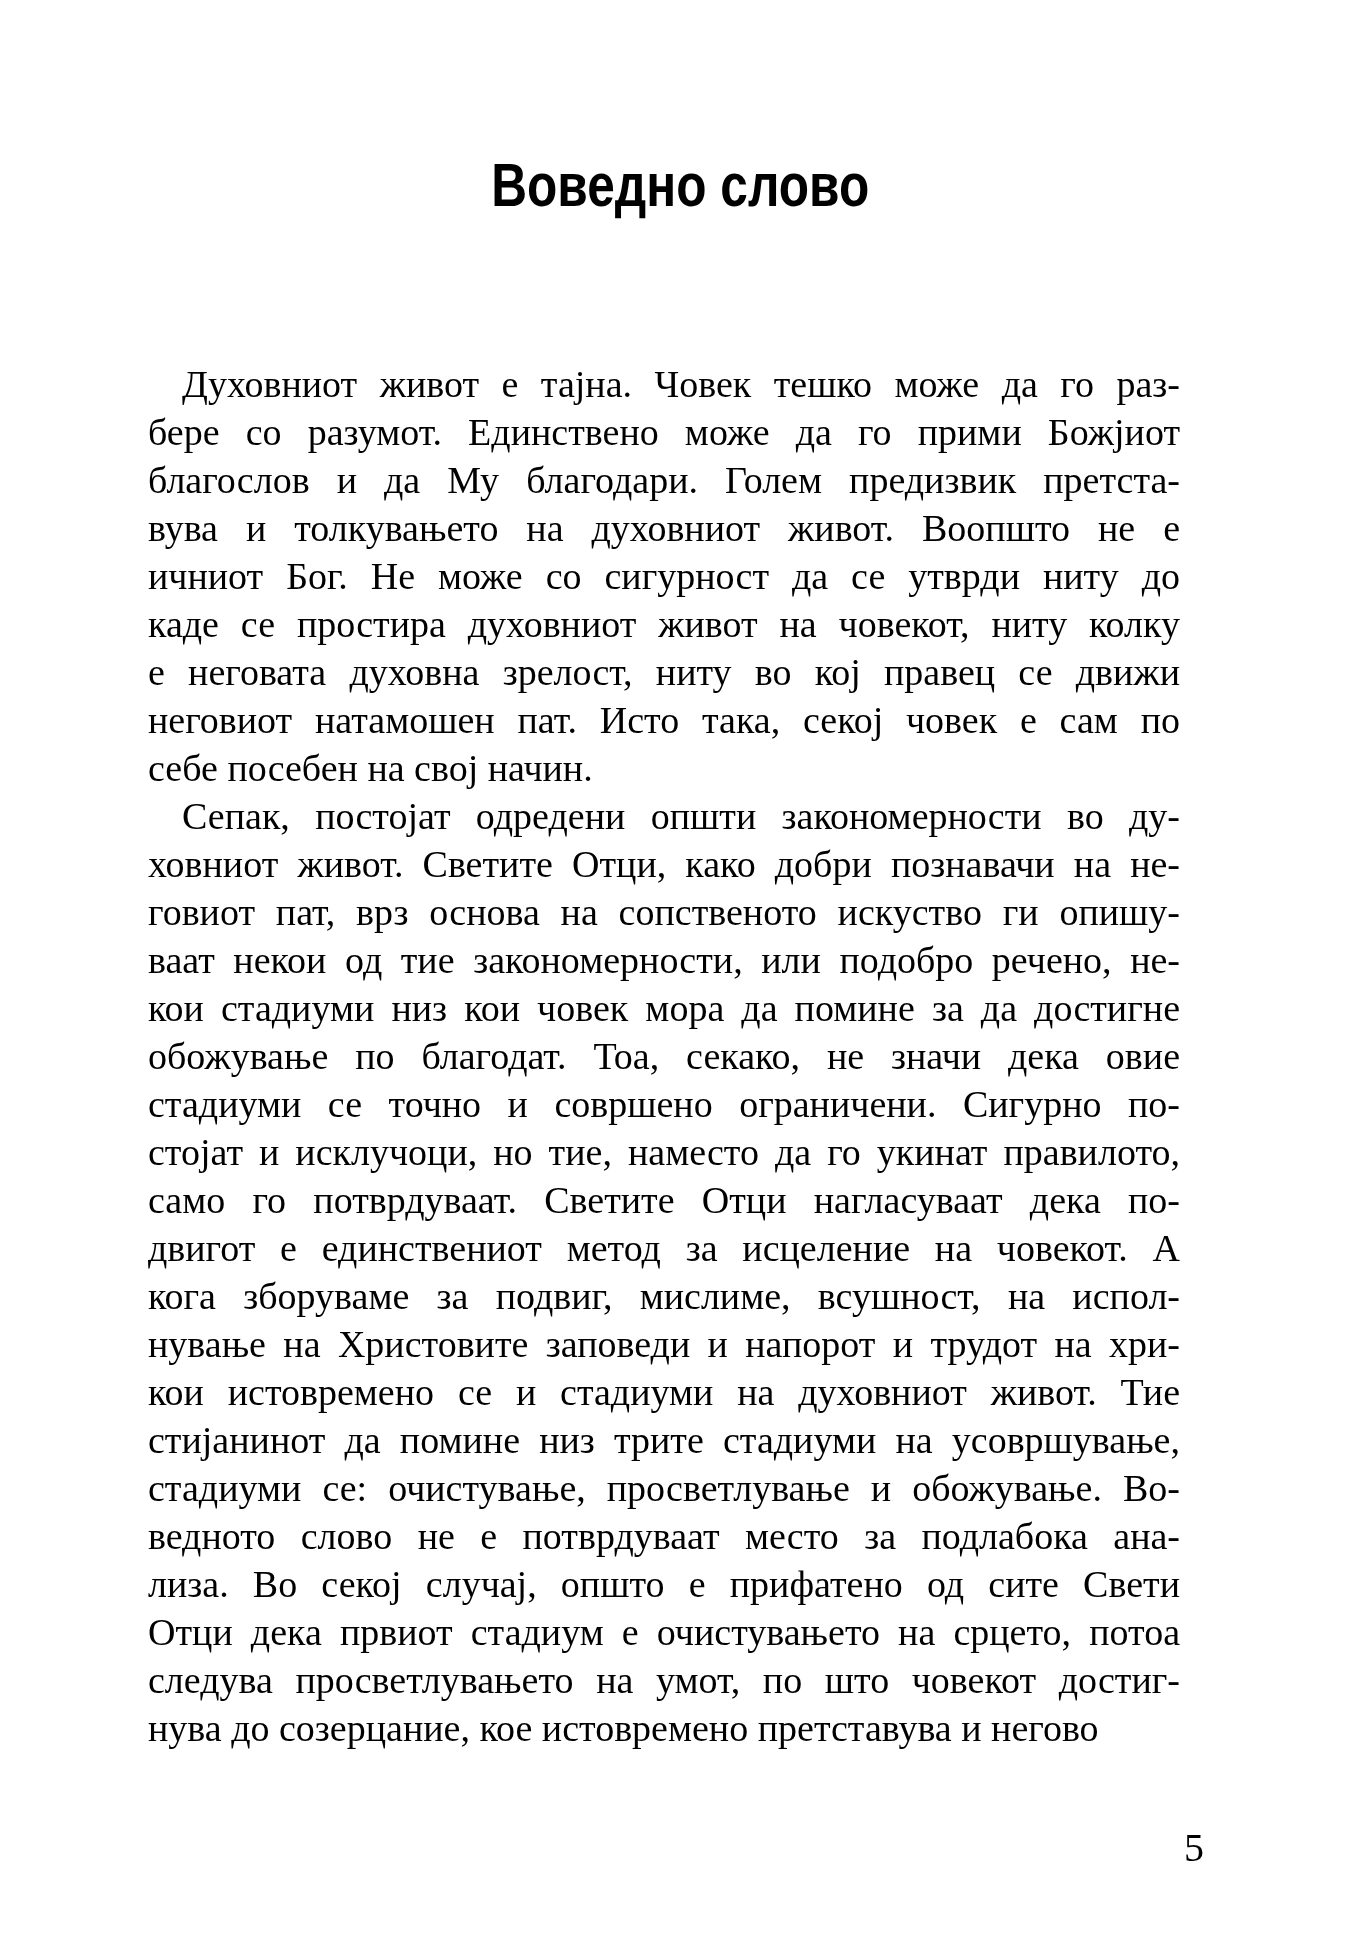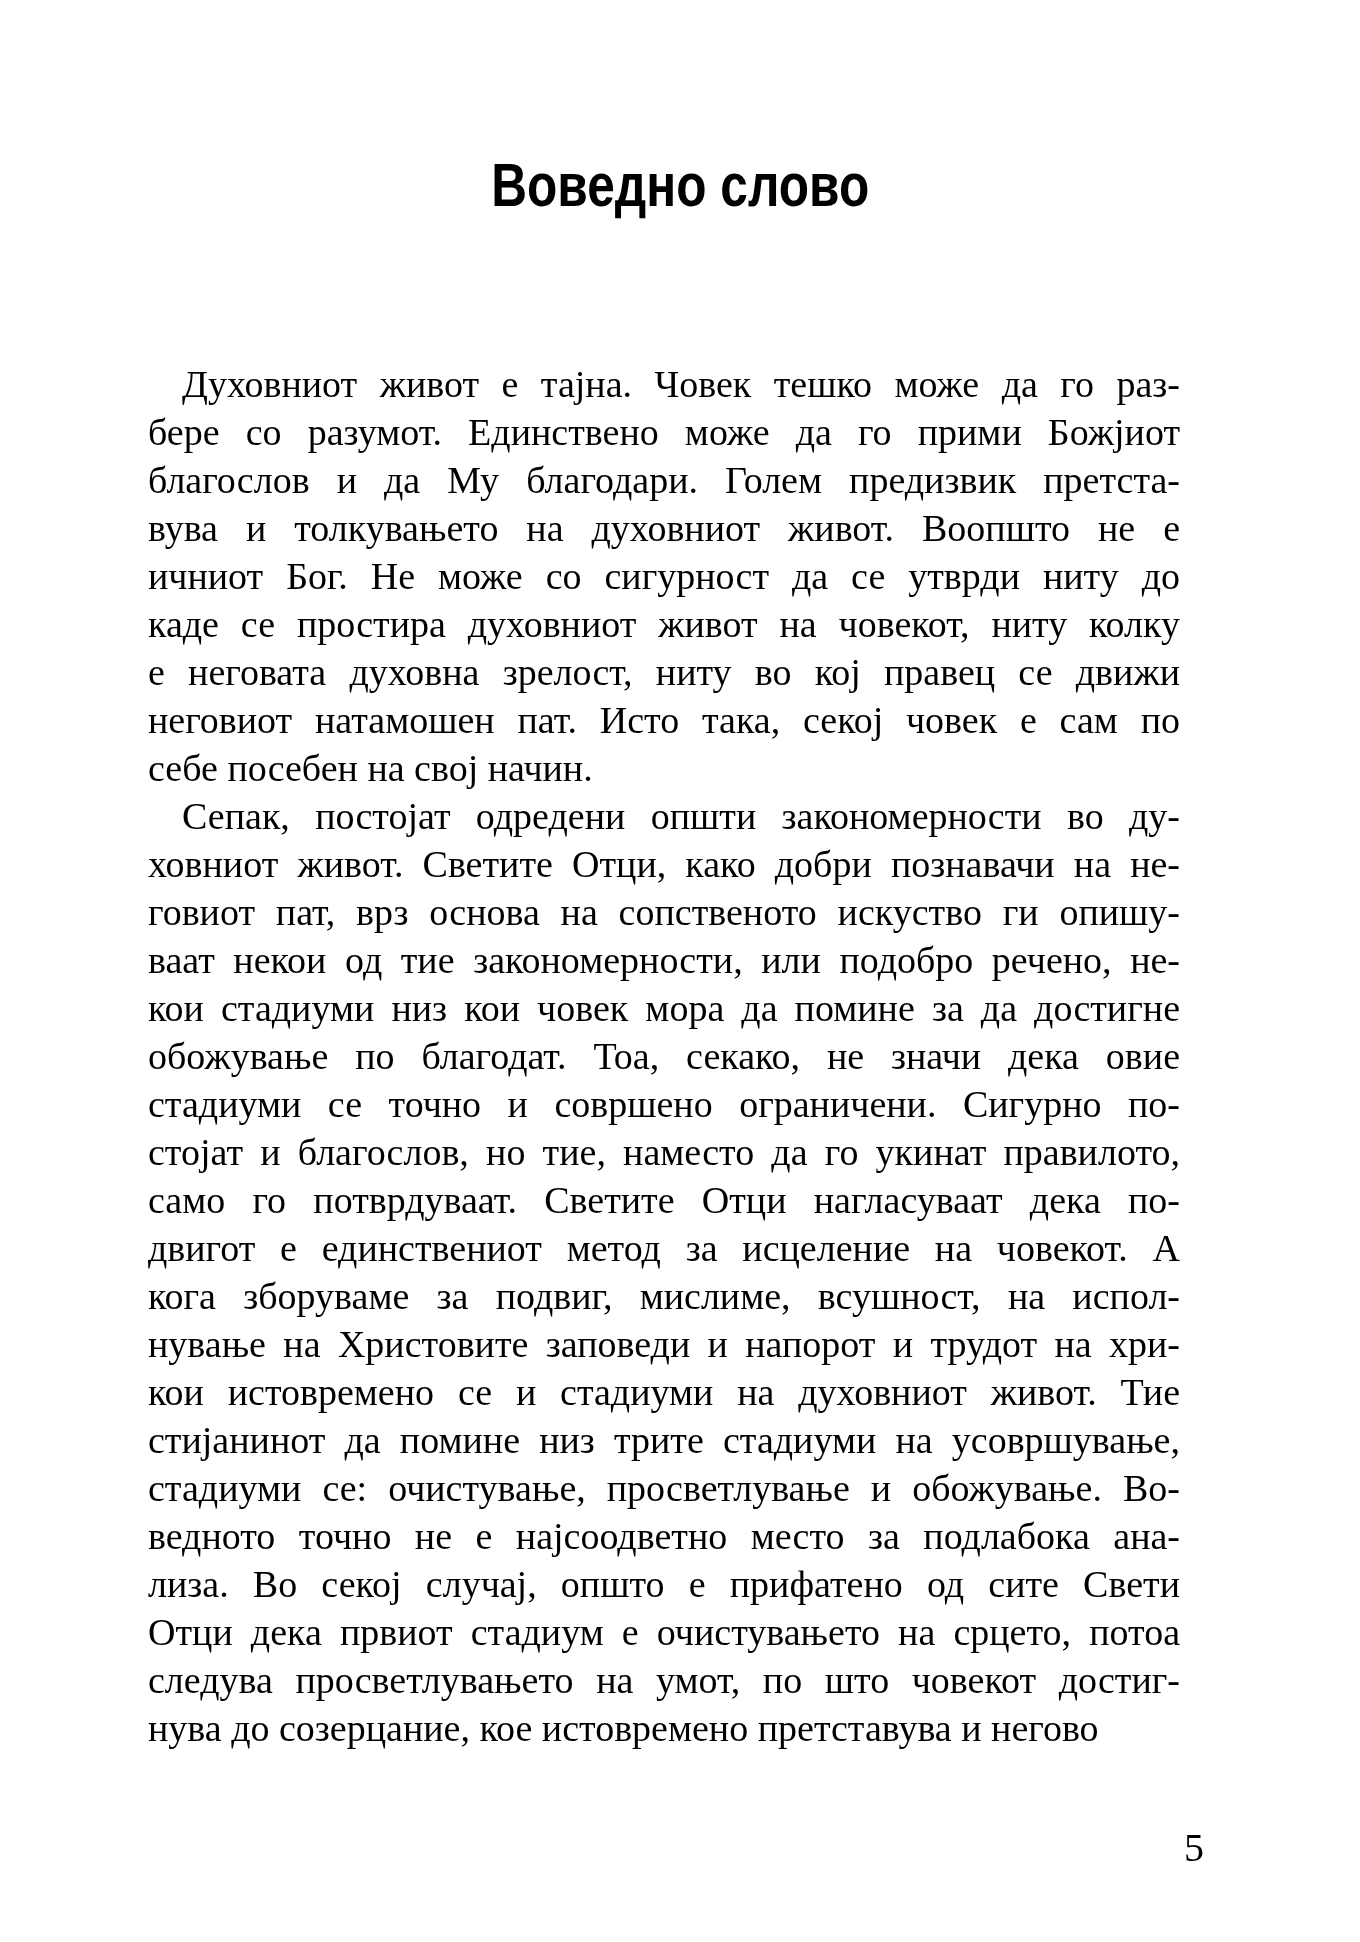--- a/index.html
+++ b/index.html
@@ -89,29 +89,29 @@
         <div class="line para-end">себе посебен на свој начин.</div>
       </div>
       <div class="paragraph">
         <div class="line indent">Сепак, постојат одредени општи закономерности во ду-</div>
         <div class="line">ховниот живот. Светите Отци, како добри познавачи на не-</div>
         <div class="line">говиот пат, врз основа на сопственото искуство ги опишу-</div>
         <div class="line">ваат некои од тие закономерности, или подобро речено, не-</div>
         <div class="line">кои стадиуми низ кои човек мора да помине за да достигне</div>
         <div class="line">обожување по благодат. Тоа, секако, не значи дека овие</div>
         <div class="line">стадиуми се точно и совршено ограничени. Сигурно по-</div>
-        <div class="line">стојат и благослов, но тие, наместо да го укинат правилото,</div>
+        <div class="line">стојат и исклучоци, но тие, наместо да го укинат правилото,</div>
         <div class="line">само го потврдуваат. Светите Отци нагласуваат дека по-</div>
         <div class="line">двигот е единствениот метод за исцеление на човекот. А</div>
         <div class="line">кога зборуваме за подвиг, мислиме, всушност, на испол-</div>
         <div class="line">нување на Христовите заповеди и напорот и трудот на хри-</div>
         <div class="line">кои истовремено се и стадиуми на духовниот живот. Тие</div>
         <div class="line">стијанинот да помине низ трите стадиуми на усовршување,</div>
         <div class="line">стадиуми се: очистување, просветлување и обожување. Во-</div>
-        <div class="line">ведното точно не е најсоодветно место за подлабока ана-</div>
+        <div class="line">ведното слово не е потврдуваат место за подлабока ана-</div>
         <div class="line">лиза. Во секој случај, општо е прифатено од сите Свети</div>
         <div class="line">Отци дека првиот стадиум е очистувањето на срцето, потоа</div>
         <div class="line">следува просветлувањето на умот, по што човекот достиг-</div>
         <div class="line para-end">нува до созерцание, кое истовремено претставува и негово</div>
       </div>
     </div>
 
   <div class="page-number">5</div>
 </div>
 

